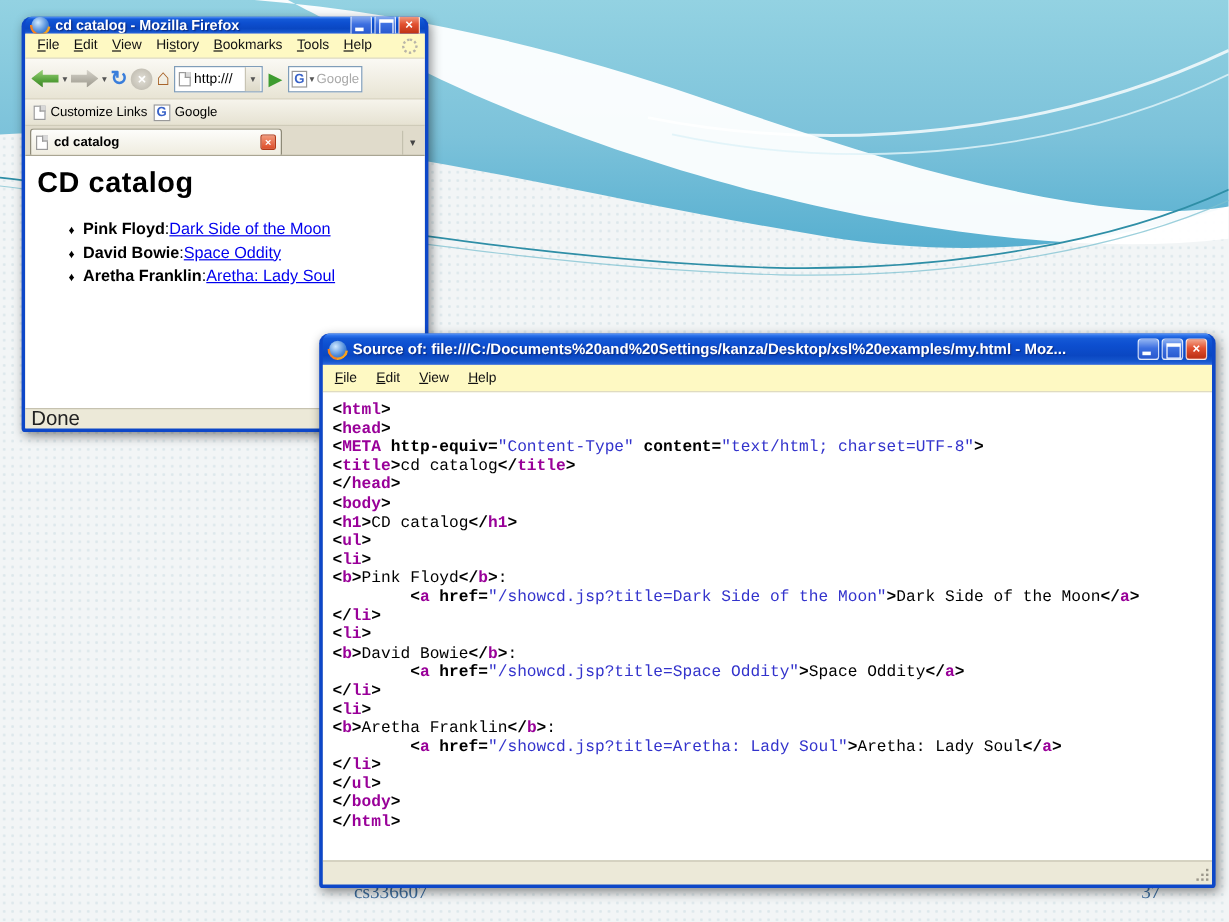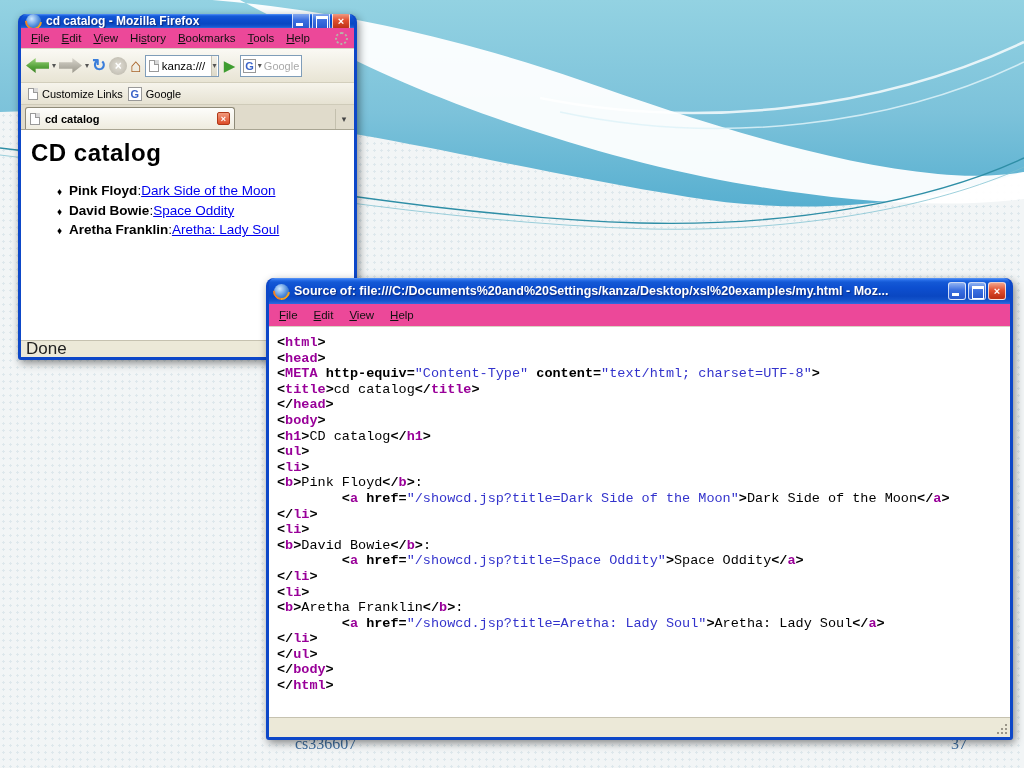--- a/index.html
+++ b/index.html
@@ -42,21 +42,21 @@
           display:flex; align-items:center; justify-content:center; position:relative;
           background:linear-gradient(180deg,#8fb2f2,#3c6fe0 45%,#2a5bd0 90%);
           color:#fff; font-size:11px; font-weight:bold; text-shadow:none; }
   .wbtn.close { background:linear-gradient(180deg,#f2a58c,#e25030 45%,#c03418 90%); }
   .wbtn.min::after { content:""; position:absolute; left:3px; bottom:3px; width:7px; height:3px; background:#fff; }
   .wbtn.max::after { content:""; position:absolute; left:3px; top:3px; width:10px; height:9px;
                      border:1px solid #fff; border-top-width:3px; }
 
   .win-inner { background:#ece9d8; flex:1; display:flex; flex-direction:column; overflow:hidden; }
 
-  .menubar { display:flex; align-items:center; padding:0 4px; background:#ec4899;
+  .menubar { display:flex; align-items:center; padding:0 4px; background:#fef9c3;
              border-bottom:1px solid #d8d4c2; font-size:11.5px; color:#111; }
   #win1 .menubar { height:21px; }
   #win2 .menubar { height:23px; }
   .menu-item { padding:2px 6px; }
   #win2 .menu-item { padding:2px 10px 2px 6px; }
   .menu-item u { text-decoration:underline; }
   .spacer { flex:1; }
   .throbber { width:13px; height:13px; border:2px dotted #b8b4a8; border-radius:50%; margin-right:2px; }
 
   
@@ -184,21 +184,21 @@
     <div class="nav-toolbar">
       <span class="nav-arrow back"></span>
       <span class="dd-glyph">▾</span>
       <span class="nav-arrow fwd"></span>
       <span class="dd-glyph">▾</span>
       <span class="tool-glyph reload">↻</span>
       <span class="stopbtn">×</span>
       <span class="tool-glyph homebtn">⌂</span>
       <span class="url-field">
         <span class="doc-icon"></span>
-        <span>kanza:///</span>
+        <span>http:///</span>
         <span class="spacer"></span>
         <span class="url-dd">
             <span class="dd-glyph">▾</span>
           </span>
       </span>
       <span class="go-btn">▶</span>
       <span class="search-field">
         <span class="g-logo">G</span>
         <span class="dd-glyph">▾</span>
         <span class="search-ph">Google</span>

